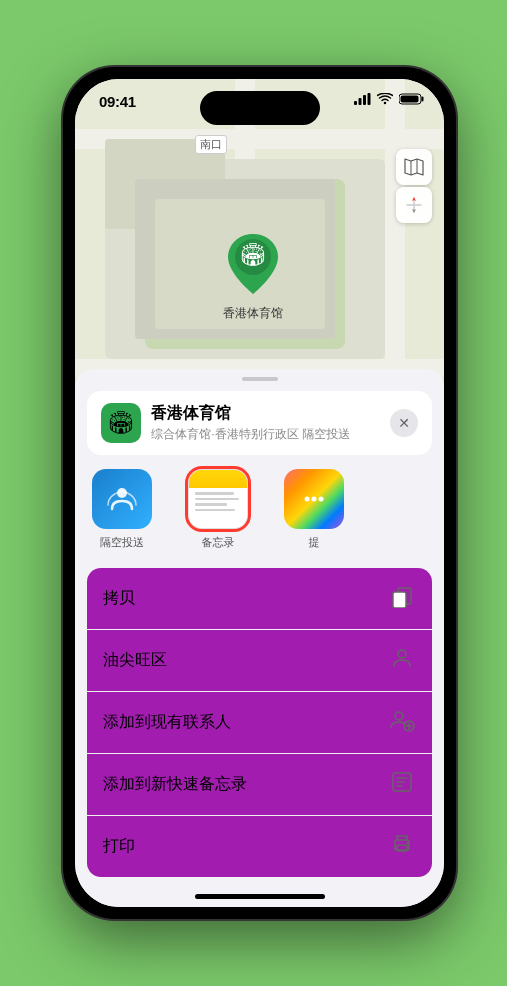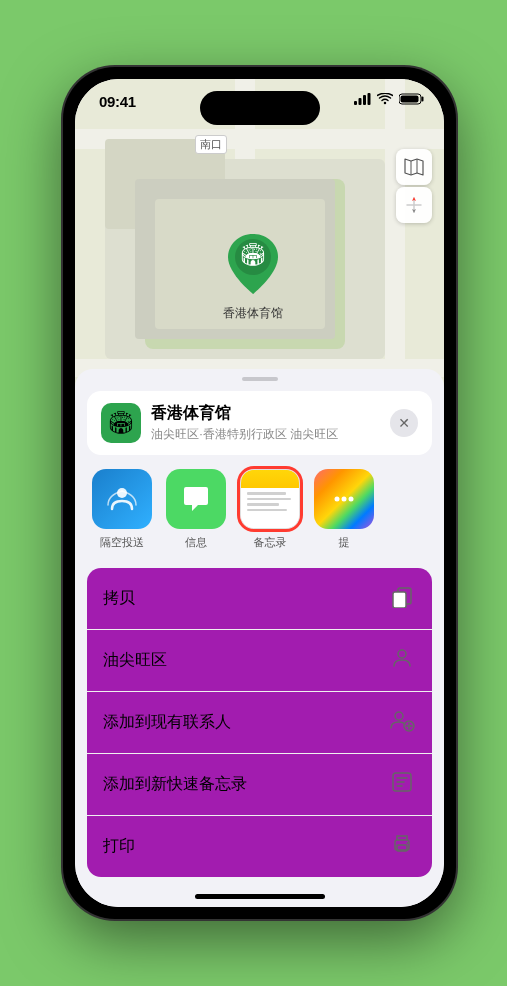--- a/index.html
+++ b/index.html
@@ -271,21 +271,21 @@
       justify-content: center;
       font-size: 14px;
       color: #666;
       flex-shrink: 0;
     }
 
     
     .share-row {
       display: flex;
       padding: 14px 12px 10px;
-      gap: 4px;
+      gap: 26px;
       overflow: hidden;
     }
 
     .share-item {
       display: flex;
       flex-direction: column;
       align-items: center;
       gap: 6px;
       min-width: 70px;
     }
@@ -437,49 +437,41 @@
       </div>
     </div>
 
     <div class="bottom-sheet">
       <div class="sheet-handle"></div>
 
       <div class="venue-header">
         <div class="venue-icon">🏟</div>
         <div class="venue-info">
           <div class="venue-name">香港体育馆</div>
-          <div class="venue-sub">油尖旺区·香港特别行政区 油尖旺区</div>
+          <div class="venue-sub">综合体育馆·香港特别行政区 隔空投送</div>
         </div>
         <div class="venue-close">
           <span>✕</span>
         </div>
       </div>
 
       <div class="share-row">
 
         <div class="share-item">
           <div class="share-icon-wrap icon-airdrop">
             <svg width="36" height="36" viewBox="0 0 36 36">
               <circle cx="18" cy="12" r="5" fill="rgba(255,255,255,0.9)"></circle>
               <path d="M8 28 Q8 20 18 20 Q28 20 28 28" stroke="rgba(255,255,255,0.9)" stroke-width="2.5" fill="none" stroke-linecap="round"></path>
               <path d="M4 24 Q4 14 18 10" stroke="rgba(255,255,255,0.7)" stroke-width="1.5" fill="none" stroke-linecap="round"></path>
               <path d="M32 24 Q32 14 18 10" stroke="rgba(255,255,255,0.7)" stroke-width="1.5" fill="none" stroke-linecap="round"></path>
             </svg>
           </div>
           <span class="share-label">隔空投送</span>
         </div>
 
-        <div class="share-item">
-          <div class="share-icon-wrap icon-message">
-            <svg width="36" height="36" viewBox="0 0 36 36">
-              <path d="M6 8 Q6 6 8 6 L28 6 Q30 6 30 8 L30 22 Q30 24 28 24 L20 24 L14 30 L14 24 L8 24 Q6 24 6 22 Z" fill="white"></path>
-            </svg>
-          </div>
-          <span class="share-label">信息</span>
-        </div>
 
 
         <div class="share-item selected">
           <div class="share-icon-wrap icon-notes" style="flex-direction:column; align-items:stretch; padding:0; overflow:hidden; position:relative;">
             <div style="height:18px; background:linear-gradient(180deg,#ffd60a,#ffc800); border-radius:12px 12px 0 0;"></div>
             <div style="flex:1; background:#fff; padding:4px 6px; display:flex; flex-direction:column; gap:3px;">
               <div style="height:2.5px; background:#d0d0d0; border-radius:1px; width:85%;"></div>
               <div style="height:2.5px; background:#d0d0d0; border-radius:1px; width:95%;"></div>
               <div style="height:2.5px; background:#d0d0d0; border-radius:1px; width:70%;"></div>
               <div style="height:2.5px; background:#d0d0d0; border-radius:1px; width:88%;"></div>

